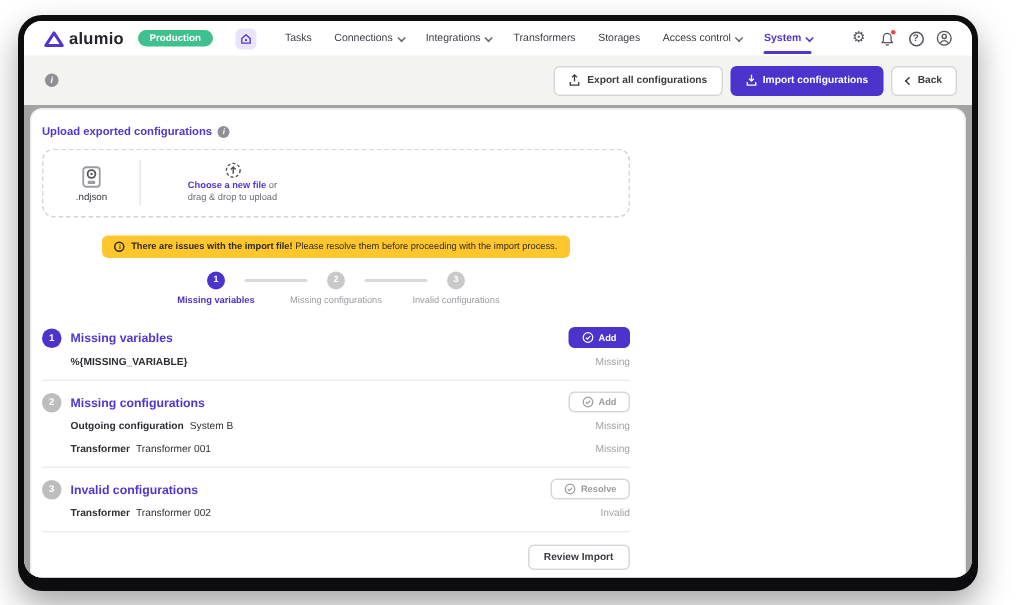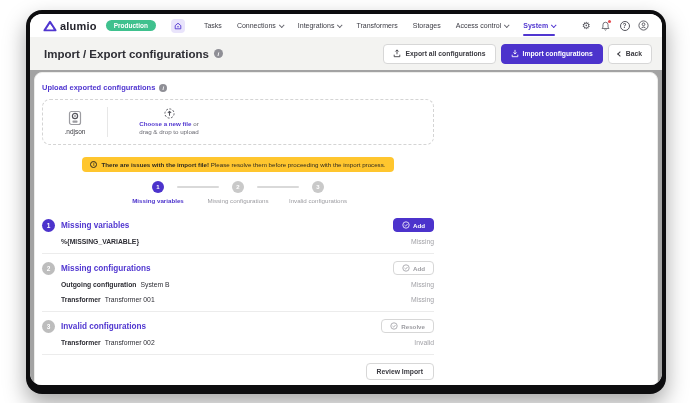--- a/index.html
+++ b/index.html
@@ -1,18 +1,18 @@
 <!DOCTYPE html>
 <html><head>
 <meta charset="utf-8">
 <style>
   * { margin:0; padding:0; box-sizing:border-box; }
   html,body { width:690px; height:403px; background:#ffffff; overflow:hidden;
               font-family:"Liberation Sans", sans-serif; }
-  .frame { position:absolute; left:26px; top:10px; width:640px; height:384px;
+  .frame { position:absolute; left:12px; top:10px; width:640px; height:384px;
            background:#0d0d0f; border-radius:16px; padding:4px 4px 9px 4px;
            box-shadow:0 10px 22px rgba(0,0,0,.35); }
   .window { width:100%; height:100%; background:#fff; border-radius:12px;
             overflow:hidden; display:flex; flex-direction:column; }
 
   
   .app-header { height:23px; background:#fff; display:flex; align-items:center;
                 padding:0 13px; gap:9px; flex:0 0 auto; }
   .logo { display:flex; align-items:center; gap:3px; }
   .logo-text { font-size:11px; font-weight:bold; color:#23232b; letter-spacing:.2px; }
@@ -182,21 +182,20 @@
           <svg width="11" height="11" viewBox="0 0 12 12">
             <circle cx="6" cy="6" r="5" fill="none" stroke="#55555d" stroke-width="1"></circle>
             <circle cx="6" cy="4.7" r="1.5" fill="none" stroke="#55555d" stroke-width="1"></circle>
             <path d="M3.2 9.4 a3.2 3.2 0 0 1 5.6 0" fill="none" stroke="#55555d" stroke-width="1"></path>
           </svg>
         </span>
       </div>
     </header>
 
     <div class="title-bar">
-      <span class="page-title">Import / Export configurations</span>
       <span class="info-badge">i</span>
       <div class="title-actions">
         <button class="btn">
           <svg width="8" height="9" viewBox="0 0 10 11">
             <path d="M5 1 V6.5" stroke="#3a3a40" stroke-width="1.1" fill="none"></path>
             <path d="M3 3 L5 1 L7 3" stroke="#3a3a40" stroke-width="1.1" fill="none" stroke-linejoin="round"></path>
             <path d="M1.5 7 V9.5 H8.5 V7" stroke="#3a3a40" stroke-width="1.1" fill="none"></path>
           </svg>
           <span>Export all configurations</span>
         </button>

